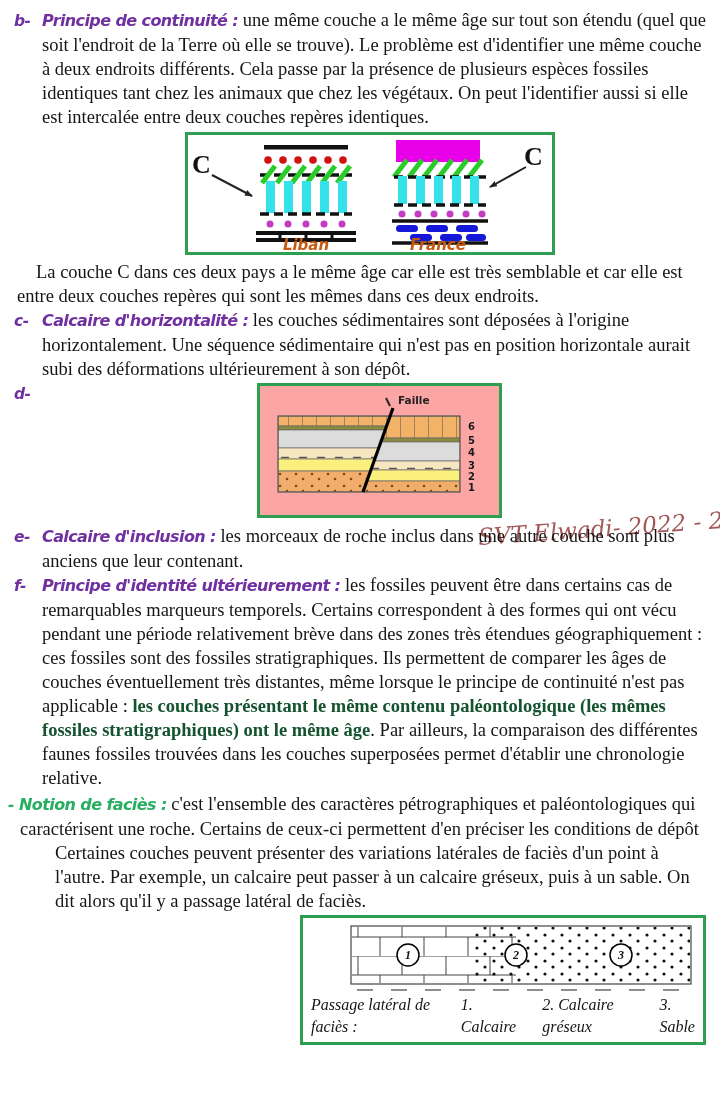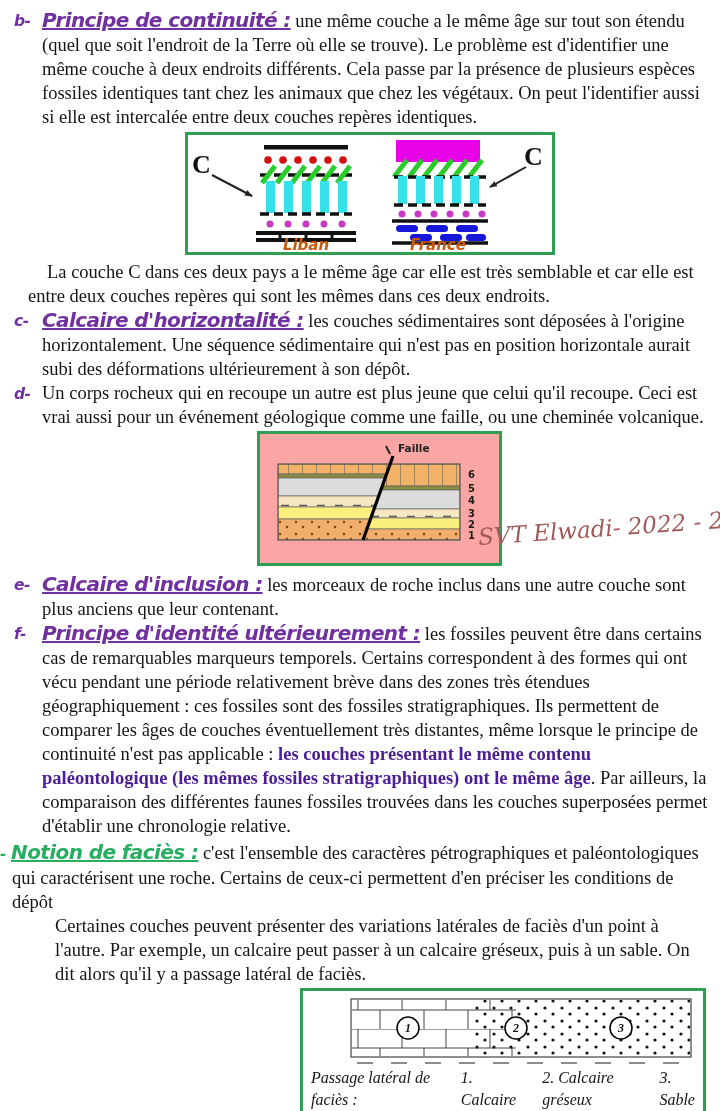--- a/index.html
+++ b/index.html
@@ -10,31 +10,31 @@
     font-size:18.5px; line-height:24px;
   }
   .item{position:relative; padding:0 8px 0 42px;}
   .marker{
     position:absolute; left:14px; top:1px;
     font-family:"DejaVu Sans", sans-serif; font-weight:bold; font-style:italic;
     font-size:15.5px; color:#7030A0; letter-spacing:-0.5px;
   }
   .h{
     font-family:"DejaVu Sans", sans-serif; font-weight:bold; font-style:italic;
-    font-size:20px; letter-spacing:-0.6px;text-decoration:underline;
+    font-size:16px; letter-spacing:-0.6px;
   }
   .purple{color:#7030A0;}
   .greenh{color:#27AE60;}
-  .redbold{color:#4c1d95; font-weight:bold;}
+  .redbold{color:#14532d; font-weight:bold;}
   .figure{border:3px solid #2E9E50; background:#fff;}
   .fig1{width:364px; margin:3px 0 5px 185px;}
   .fig2{width:239px; margin:2px 0 2px 257px; background:#fca5a5;}
   .fig3{width:400px; margin:2px 0 2px 300px;}
-  .note{padding:0 8px 0 28px; text-indent:19px; margin-top:3px;}
-  .notion{padding:0 6px 0 12px; text-indent:-12px; margin-top:2px;}
+  .note{padding:0 8px 0 17px; text-indent:19px; margin-top:3px;}
+  .notion{padding:0 6px 0 20px; text-indent:-12px; margin-top:2px;}
   .notion .marker-inline{
     font-family:"DejaVu Sans", sans-serif; font-weight:bold; font-style:italic;
     font-size:15.5px; color:#27AE60;
   }
   .notion2{padding:0 16px 0 55px;}
   .caption{
     display:flex; gap:26px; align-items:baseline;
     font-style:italic; font-size:16px; padding:0 6px 4px 8px; line-height:22px;
   }
   .watermark{
@@ -156,21 +156,20 @@
   <div class="note">La couche C dans ces deux pays a le même âge car elle est très semblable et car elle est entre deux couches repères qui sont les mêmes dans ces deux endroits.</div>
 
   <div class="item">
     <span class="marker">c-</span>
     <span class="h purple">Calcaire d'horizontalité :</span>
     <span>les couches sédimentaires sont déposées à l'origine horizontalement.  Une séquence sédimentaire qui n'est pas en position horizontale aurait subi des déformations ultérieurement à son dépôt.</span>
   </div>
 
   <div class="item">
     <span class="marker">d-</span>
-    <div>Un corps rocheux qui en recoupe un autre est plus jeune que celui qu'il recoupe. Ceci est vrai aussi pour un événement géologique comme une faille, ou une cheminée volcanique.</div>
   </div>
 
   <div class="figure fig2">
     <svg width="239" height="129" viewBox="0 0 239 129">
       <defs>
         <pattern id="p-vlines" width="14" height="24" patternUnits="userSpaceOnUse">
           <rect width="14" height="24" fill="#F2B267"></rect>
           <line x1="0" y1="0" x2="0" y2="24" stroke="#555" stroke-width="1"></line>
         </pattern>
         <pattern id="p-odots" width="16" height="12" patternUnits="userSpaceOnUse">

